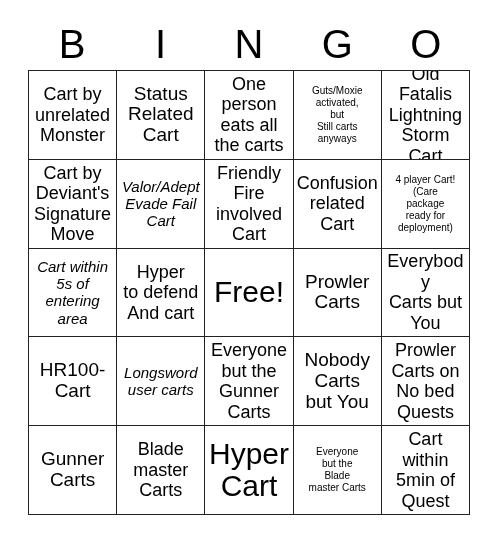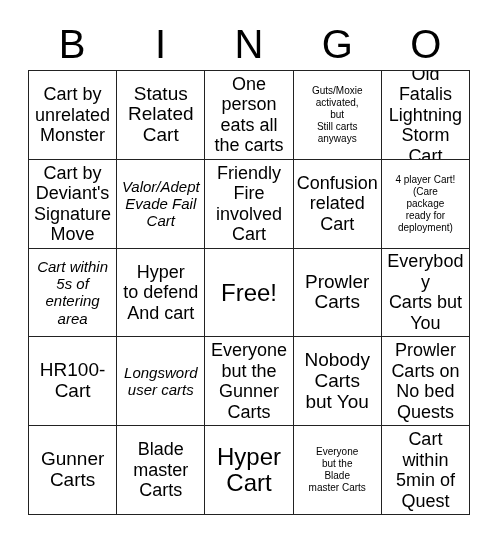--- a/index.html
+++ b/index.html
@@ -66,21 +66,21 @@
     background: #ffffff;
   }
   .cell-text {
     display: block;
     width: 100%;
     line-height: 1.14;
     white-space: pre-line;
     word-break: break-word;
   }
   
-  .fs-xl .cell-text { font-size: 24px; line-height: 1.08; }
+  .fs-xl .cell-text { font-size: 30px; line-height: 1.08; }
   .fs-lg .cell-text { font-size: 19px; line-height: 1.1; }
   .fs-md .cell-text { font-size: 18px; line-height: 1.14; }
   .fs-sm .cell-text { font-size: 15px; line-height: 1.16; font-style: italic; }
   .fs-xs .cell-text { font-size: 10px; line-height: 1.2; }
 </style>
 </head>
 <body>
 
 <div class="card">
 

